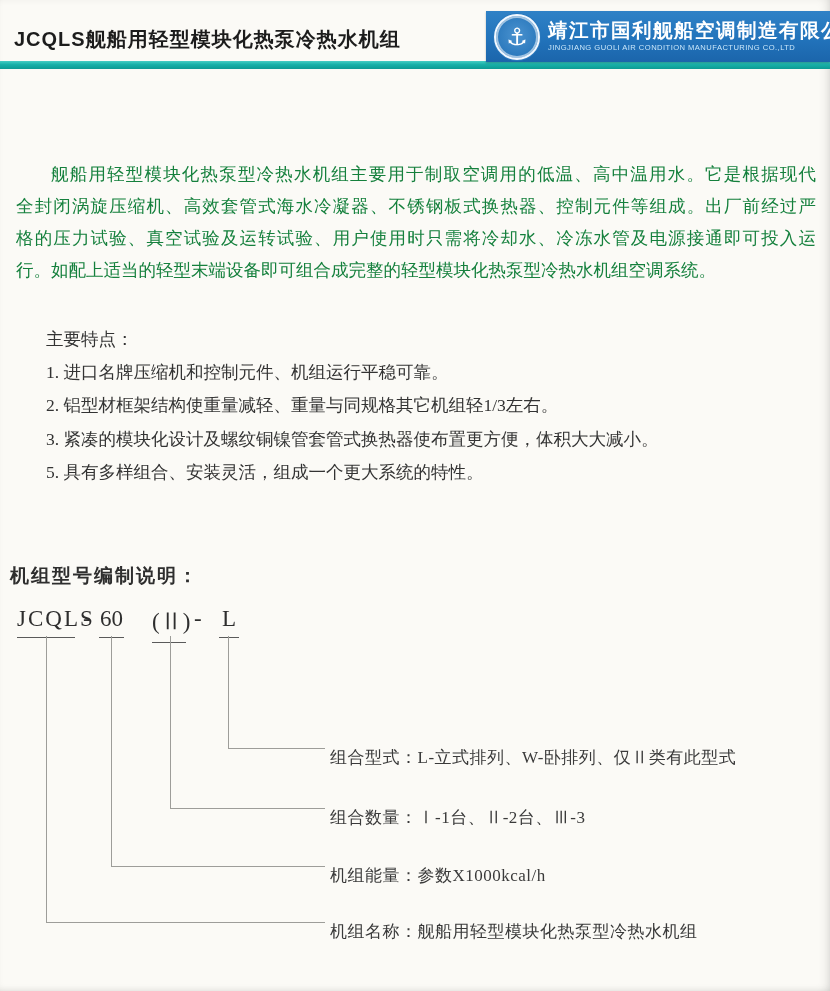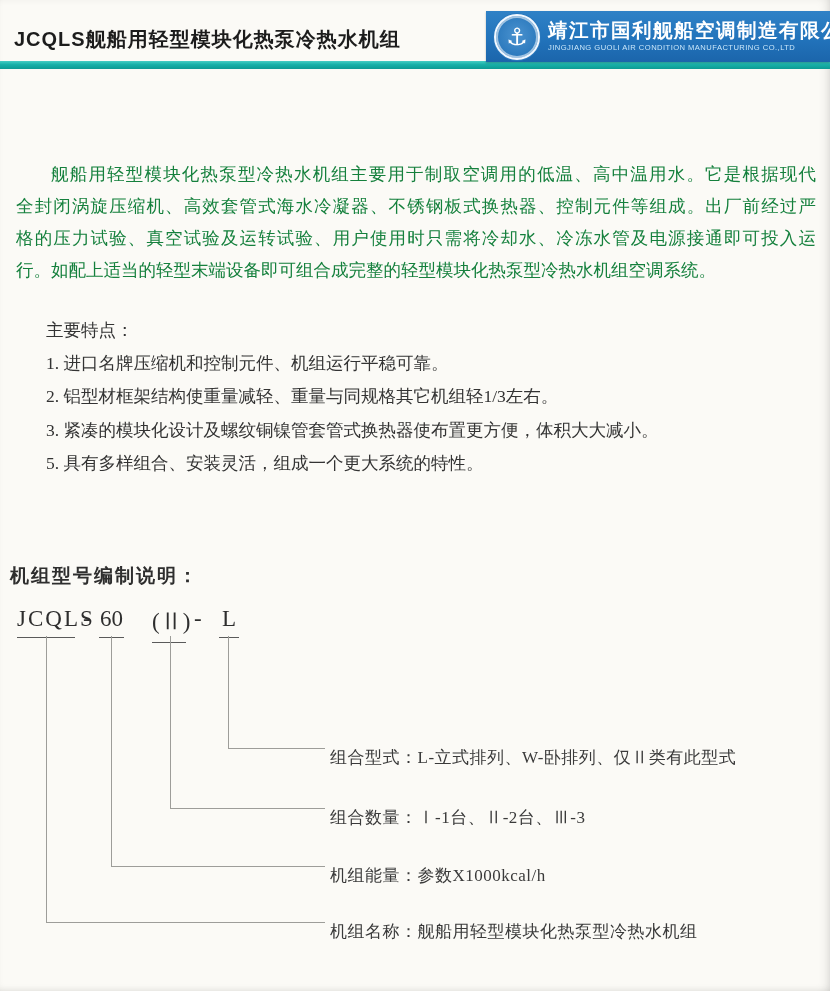--- a/index.html
+++ b/index.html
@@ -56,21 +56,21 @@
   .intro{
     position:absolute;left:16px;top:158px;width:800px;
     font-size:17.5px;line-height:32px;color:#15803d;
   }
   .intro .ln{white-space:nowrap;}
   .intro .stretch{text-align:justify;text-align-last:justify;white-space:normal;}
   .intro .indent{text-indent:2em;}
 
   
   .features{
-    position:absolute;left:46px;top:314px;width:770px;
+    position:absolute;left:46px;top:323px;width:770px;
     font-size:17.5px;line-height:33.2px;color:#333;
   }
 
   
   .model-heading{
     position:absolute;left:10px;top:563px;
     font-size:19px;letter-spacing:2px;color:#2e2e2e;font-weight:600;
   }
   .code-seg,.code-dash{
     position:absolute;top:606px;

